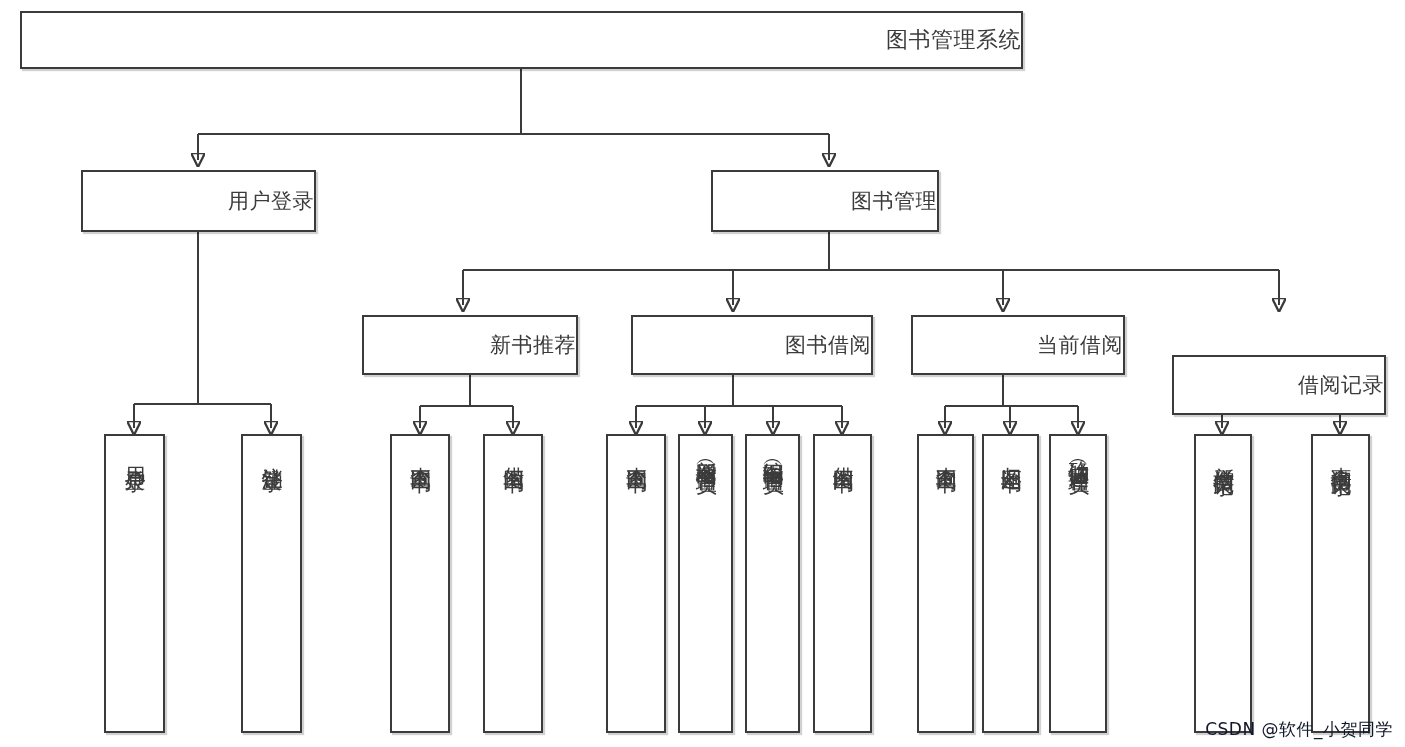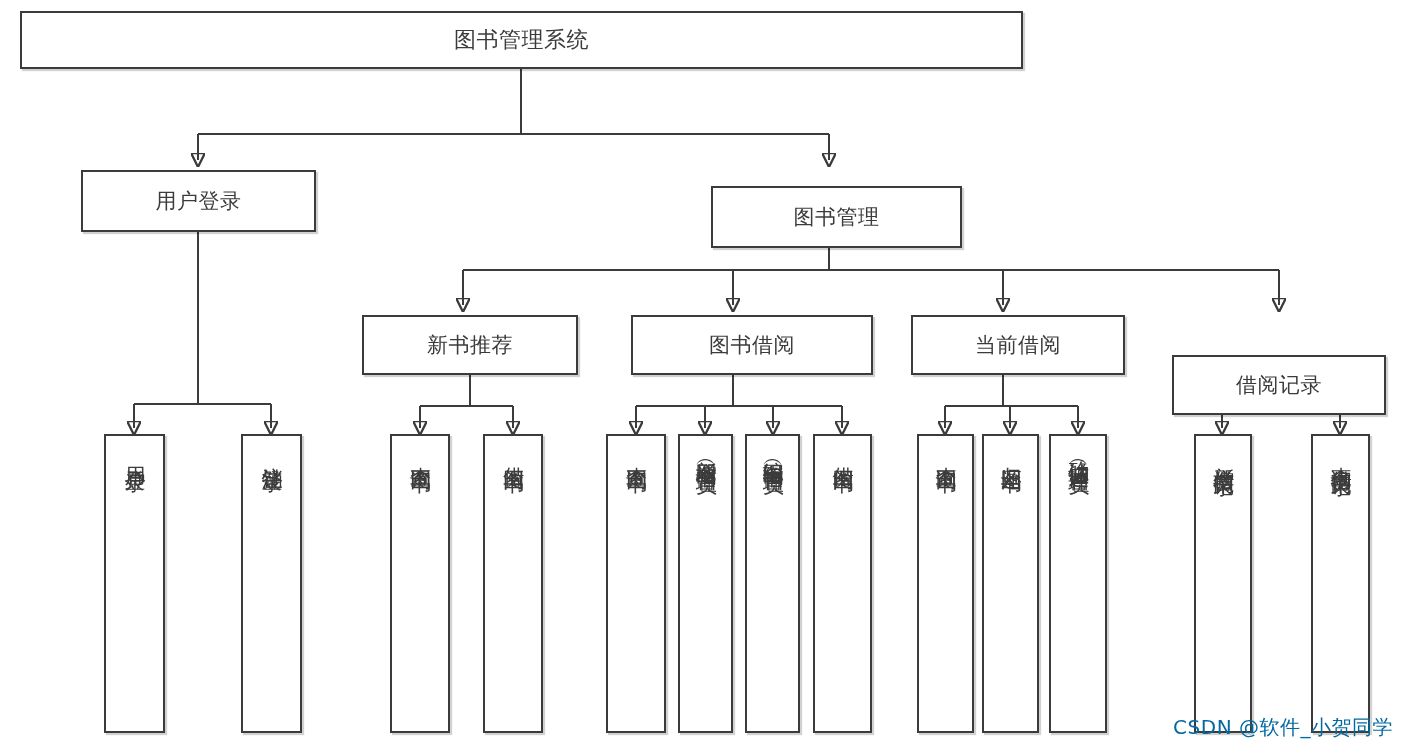--- a/index.html
+++ b/index.html
@@ -18,21 +18,21 @@
     overflow: hidden;
   }
   .node {
     position: absolute;
     box-sizing: border-box;
     border: 2px solid #3b3b3b;
     background: #ffffff;
     color: #3b3b3b;
     display: flex;
     align-items: center;
-    justify-content: center;
+    justify-content: flex-end;
     box-shadow: 2px 2px 1px rgba(0,0,0,0.18);
     z-index: 2;
   }
   .node .label {
     font-size: 21px;
     line-height: 1.15;
     letter-spacing: 0.5px;
     white-space: nowrap;
   }
   .node.root .label { font-size: 22px; }
@@ -61,22 +61,22 @@
   }
   svg#wires path, svg#wires line {
     stroke: #3b3b3b;
     stroke-width: 2;
     fill: none;
   }
   .watermark {
     position: absolute;
     right: 12px;
     bottom: 6px;
-    font-size: 20px;
-    color: #0369a1;
+    font-size: 17px;
+    color: #0f172a;
     letter-spacing: 0.5px;
     z-index: 5;
     white-space: nowrap;
   }
 </style>
 </head>
 <body>
 
 <div id="canvas">
 
@@ -128,21 +128,21 @@
     <path d="M 1340 406 L 1340 428" marker-end="url(#arrow)"></path>
   </svg>
 
   <div class="node root" style="left:20px; top:11px; width:1003px; height:58px;">
     <span class="label">图书管理系统</span>
   </div>
 
   <div class="node" style="left:81px; top:170px; width:235px; height:62px;">
     <span class="label">用户登录</span>
   </div>
-  <div class="node" style="left:711px; top:186px; width:251px; height:62px;">
+  <div class="node" style="left:711px; top:170px; width:228px; height:62px;">
     <span class="label">图书管理</span>
   </div>
 
   <div class="node" style="left:362px; top:315px; width:216px; height:60px;">
     <span class="label">新书推荐</span>
   </div>
   <div class="node" style="left:631px; top:315px; width:242px; height:60px;">
     <span class="label">图书借阅</span>
   </div>
   <div class="node" style="left:911px; top:315px; width:214px; height:60px;">

